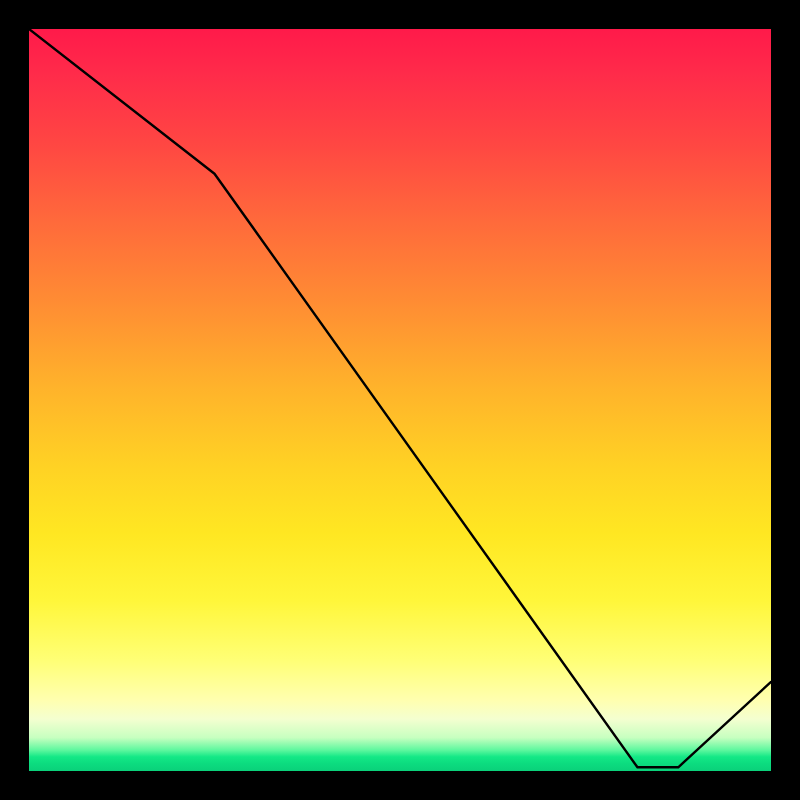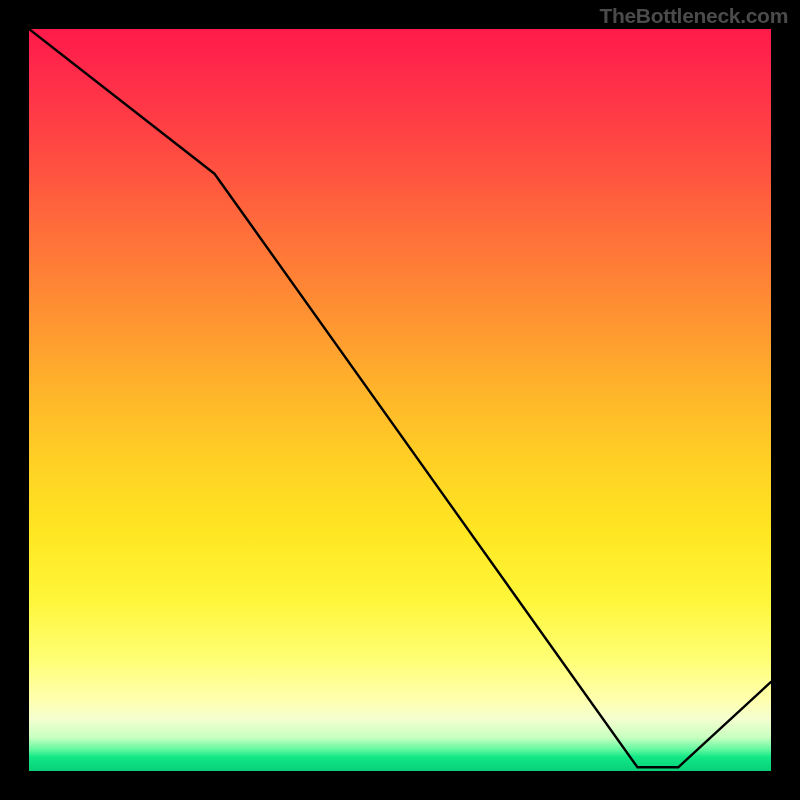--- a/index.html
+++ b/index.html
@@ -67,21 +67,20 @@
     font-weight: 900;
     letter-spacing: 0.2px;
     white-space: nowrap;
   }
 </style>
 </head>
 <body>
 
 <div class="stage">
 
-  <div class="watermark">TheBottleneck.com</div>
 
   <div class="plot-frame">
     <svg class="chart-svg" viewBox="0 0 742 742" preserveAspectRatio="none">
       <path id="curve-path" fill="none" stroke="#000000" stroke-width="2.4" stroke-linejoin="round" stroke-linecap="round" d="M0.00 0.00 L185.50 144.69 L608.44 738.29 L649.25 738.29 L742.00 652.96"></path>
     </svg>
 
     <div id="inner-label" class="inner-label" style="left: 538.18px; bottom: 23.744px;"></div>
   </div>
 
 </div>

